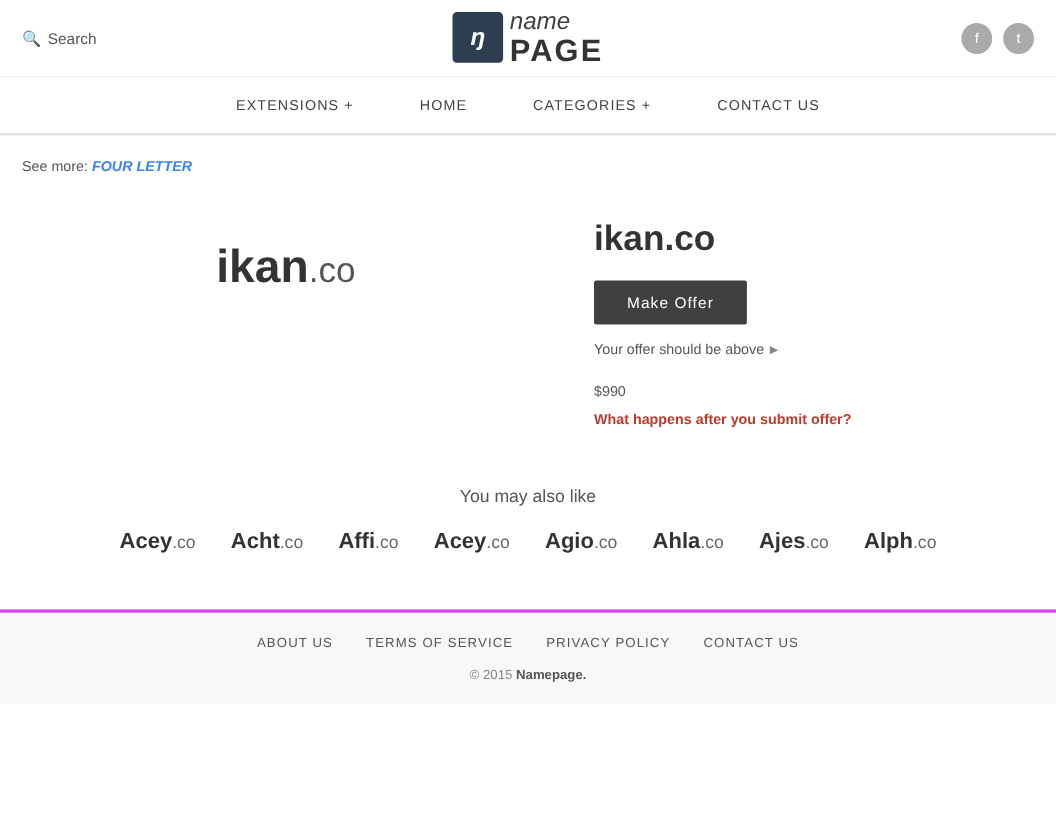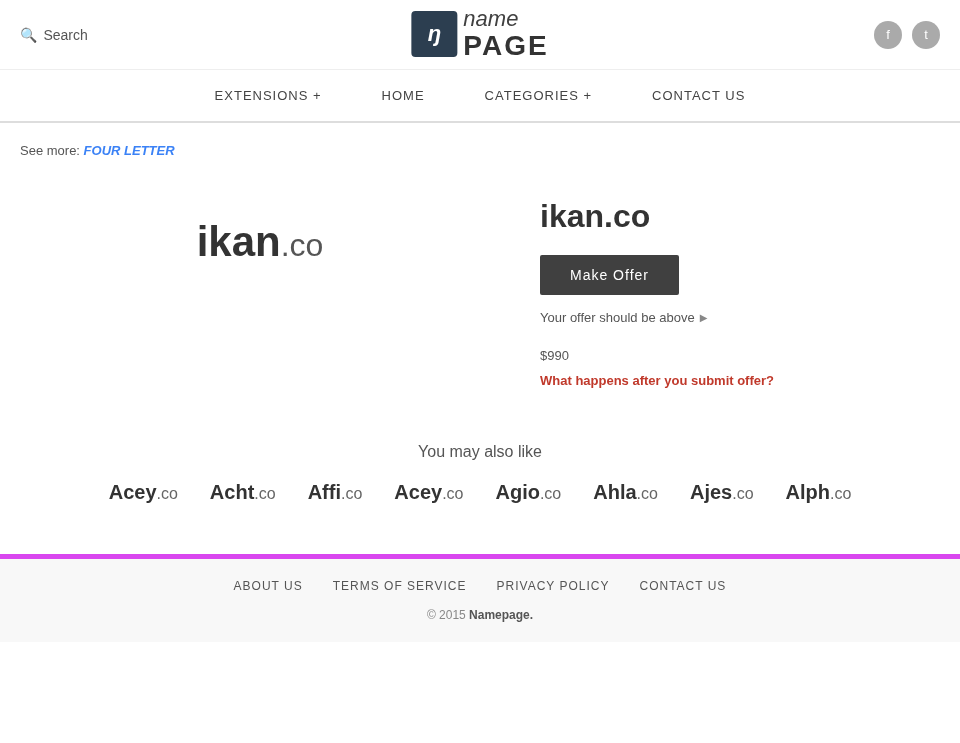--- a/index.html
+++ b/index.html
@@ -256,21 +256,21 @@
     }
     .domain-card .ext {
       color: #666;
       font-weight: normal;
       font-size: 16px;
     }
 
     
     footer {
       background: #f8f8f8;
-      border-top: 5px solid #d946ef;
+      border-top: 3px solid #d946ef;
       padding: 20px;
       text-align: center;
     }
     .footer-links {
       display: flex;
       justify-content: center;
       gap: 30px;
       margin-bottom: 15px;
     }
     .footer-links a {

